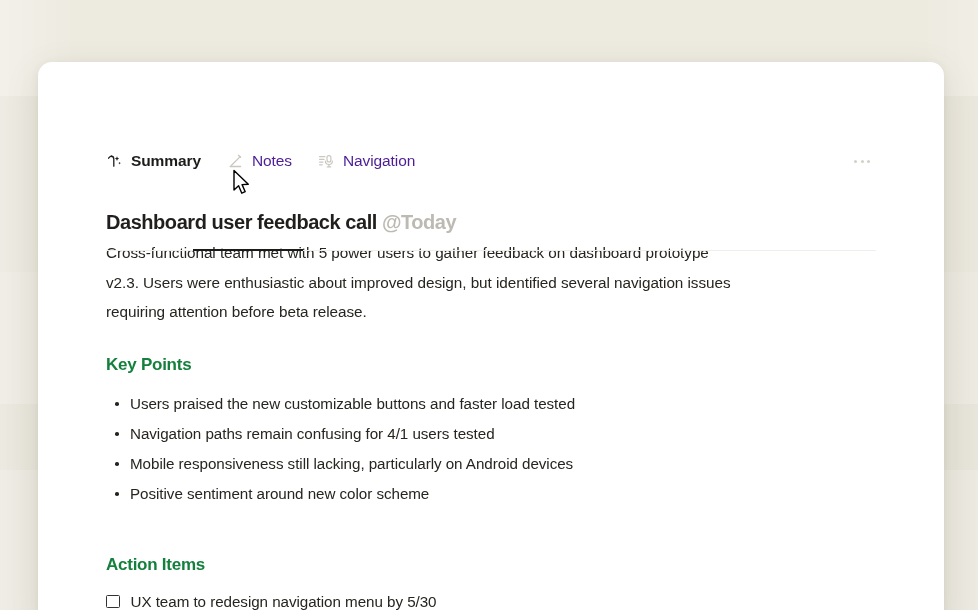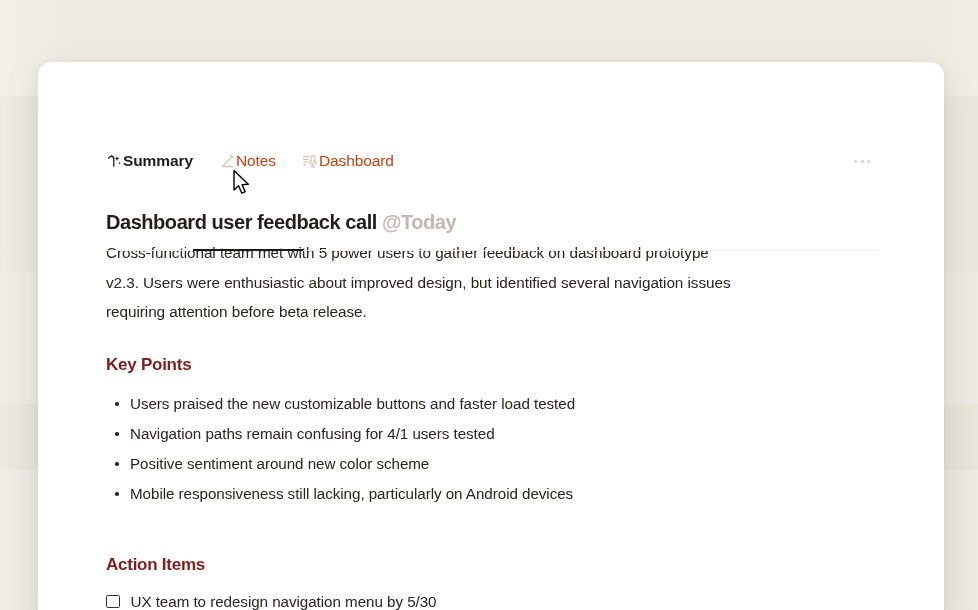--- a/index.html
+++ b/index.html
@@ -68,20 +68,21 @@
     position: relative;
     display: flex;
     align-items: center;
     height: 54px;
     margin-top: 72px;
   }
 
   .tab {
     display: flex;
     align-items: center;
+    gap: 8px;
     height: 30px;
     margin-right: 26px;
     cursor: pointer;
     position: relative;
   }
 
   .tab-icon {
     display: flex;
     align-items: center;
     justify-content: center;
@@ -95,21 +96,21 @@
     font-size: 15.5px;
     letter-spacing: -0.1px;
     white-space: nowrap;
   }
 
   .tab.is-active .tab-label {
     color: #1c1c1a;
     font-weight: 700;
   }
   .tab.is-inactive .tab-label {
-    color: #c2410c;
+    color: #4c1d95;
     font-weight: 400;
   }
 
   #more-menu-button {
     margin-left: auto;
     display: flex;
     align-items: center;
     gap: 3.5px;
     padding: 8px 4px;
     cursor: pointer;
@@ -159,21 +160,21 @@
     font-size: 15.3px;
     line-height: 29.5px;
     color: #26251f;
     max-width: 625px;
     letter-spacing: -0.05px;
   }
 
   .section-heading {
     font-size: 17px;
     font-weight: 700;
-    color: #7f1d1d;
+    color: #15803d;
     letter-spacing: -0.25px;
   }
   #key-points-heading { margin-top: 28px; }
   #action-items-heading { margin-top: 46px; }
 
   #key-points-list {
     list-style: none;
     margin-top: 14px;
   }
   #key-points-list li {
@@ -268,21 +269,21 @@
       <div class="tab is-inactive">
         <span class="tab-icon">
           <svg width="17" height="17" viewBox="0 0 17 17" fill="none">
             <rect x="9.0" y="2.6" width="3.9" height="6.4" rx="1.95" stroke="#c9c7bf" stroke-width="1.2"></rect>
             <path d="M7.4 8.0c0 2.0 1.6 3.5 3.5 3.5s3.5-1.5 3.5-3.5" stroke="#c9c7bf" stroke-width="1.2" stroke-linecap="round"></path>
             <path d="M10.9 11.6v2.0" stroke="#c9c7bf" stroke-width="1.2" stroke-linecap="round"></path>
             <path d="M9.2 13.8h3.5" stroke="#c9c7bf" stroke-width="1.2" stroke-linecap="round"></path>
             <path d="M1.6 3.7h5.3M1.6 6.4h4.4M1.6 9.1h3.4M1.6 11.8h2.6" stroke="#c9c7bf" stroke-width="1.2" stroke-linecap="round"></path>
           </svg>
         </span>
-        <span class="tab-label">Dashboard</span>
+        <span class="tab-label">Navigation</span>
       </div>
 
       <div id="more-menu-button">
         <span class="dot"></span>
         <span class="dot"></span>
         <span class="dot"></span>
       </div>
     </div>
 
     <h1 id="doc-title">
@@ -290,22 +291,22 @@
       <span id="doc-title-date">@Today</span>
     </h1>
 
     <p id="doc-summary">Cross-functional team met with 5 power users to gather feedback on dashboard prototype v2.3. Users were enthusiastic about improved design, but identified several navigation issues requiring attention before beta release.</p>
 
     <h2 id="key-points-heading" class="section-heading">Key Points</h2>
 
     <ul id="key-points-list">
       <li>Users praised the new customizable buttons and faster load tested</li>
       <li>Navigation paths remain confusing for 4/1 users tested</li>
+      <li>Mobile responsiveness still lacking, particularly on Android devices</li>
       <li>Positive sentiment around new color scheme</li>
-      <li>Mobile responsiveness still lacking, particularly on Android devices</li>
     </ul>
 
     <h2 id="action-items-heading" class="section-heading">Action Items</h2>
 
     <ul id="action-items-list">
       <li class="action-item">
         <span class="action-checkbox"></span>
         <span class="action-label">UX team to redesign navigation menu by 5/30</span>
       </li>
 

